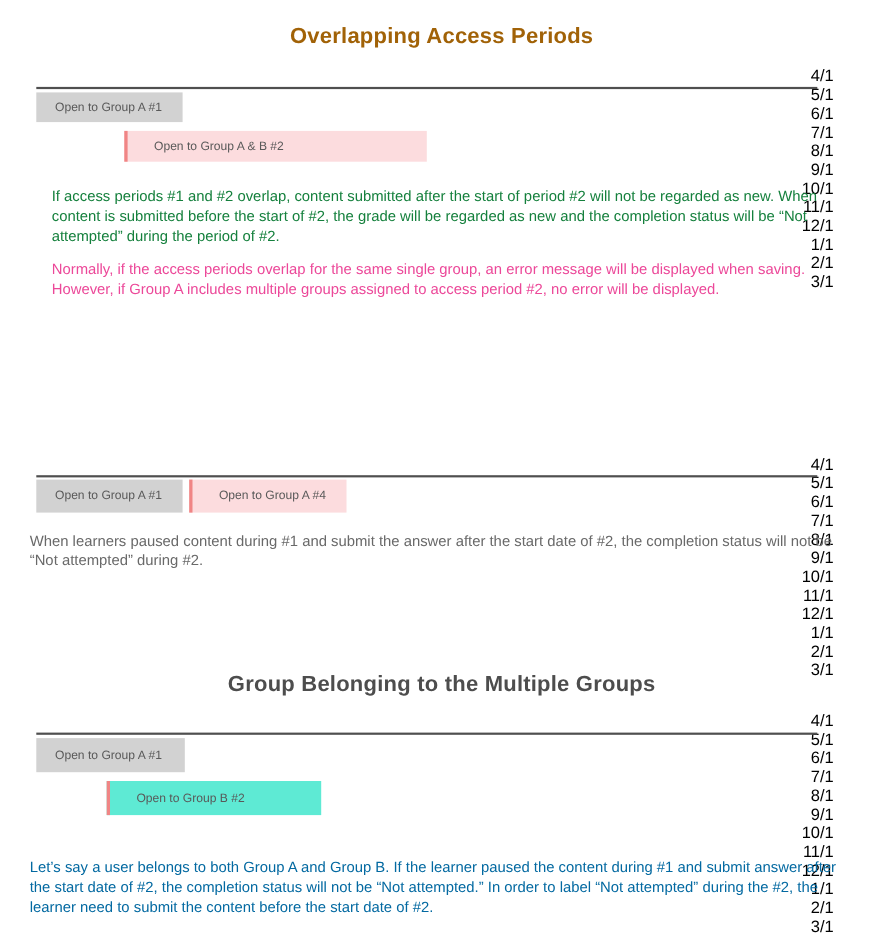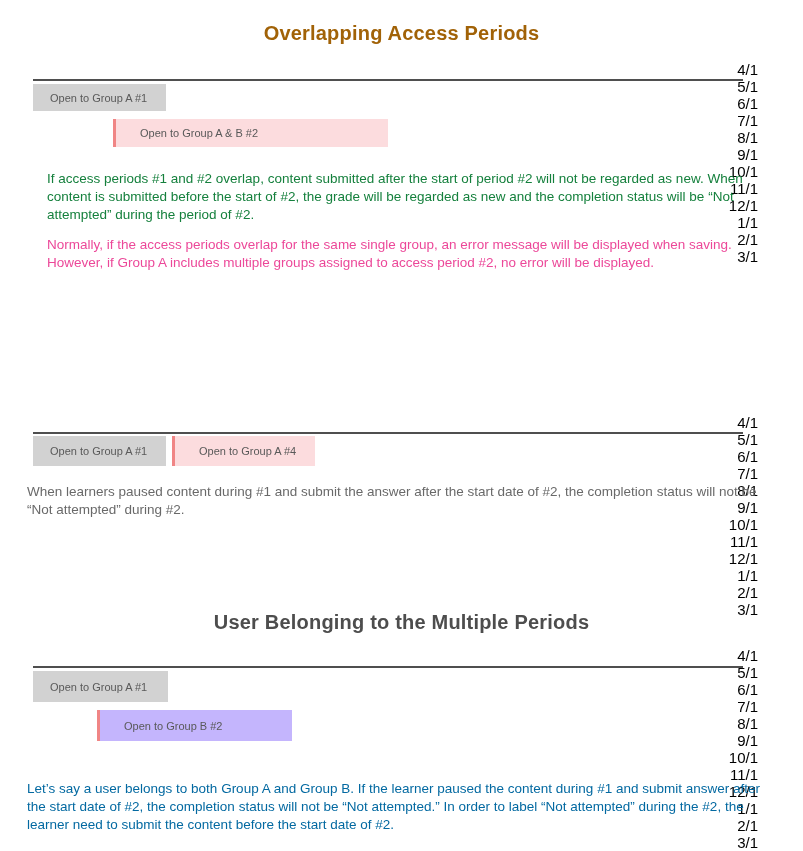--- a/index.html
+++ b/index.html
@@ -102,36 +102,36 @@
     <span>2/1</span>
     <span>3/1</span>
   </div>
   <div class="axisline a2" style="background-color: rgb(79, 79, 79);"></div>
 
   <div class="bar gray b2a" style="background-color: rgb(210, 210, 210);">Open to Group A #1</div>
   <div class="bar pink b2b" style="background-color: rgb(252, 220, 222); border-left-color: rgb(240, 133, 133);">Open to Group A #4</div>
 
   <p class="body p2" style="color: rgb(105, 105, 105);">When learners paused content during #1 and submit the answer after the start date of #2, the completion status will not be “Not attempted” during #2.</p>
 
-  <h2 class="title t3" style="color: rgb(77, 77, 77);">User Belonging to the Multiple Periods</h2>
+  <h2 class="title t3" style="color: rgb(77, 77, 77);">Group Belonging to the Multiple Groups</h2>
 
   <div class="months m3">
     <span>4/1</span>
     <span>5/1</span>
     <span>6/1</span>
     <span>7/1</span>
     <span>8/1</span>
     <span>9/1</span>
     <span>10/1</span>
     <span>11/1</span>
     <span>12/1</span>
     <span>1/1</span>
     <span>2/1</span>
     <span>3/1</span>
   </div>
   <div class="axisline a3" style="background-color: rgb(79, 79, 79);"></div>
 
   <div class="bar gray b3a" style="background-color: rgb(210, 210, 210);">Open to Group A #1</div>
-  <div class="bar pink b3b" style="background-color: #c4b5fd; border-left-color: rgb(240, 133, 133);">Open to Group B #2</div>
+  <div class="bar pink b3b" style="background-color: #5eead4; border-left-color: rgb(240, 133, 133);">Open to Group B #2</div>
 
   <p class="body p3" style="color: #0369a1;">Let’s say a user belongs to both Group A and Group B. If the learner paused the content during #1 and submit answer after the start date of #2, the completion status will not be “Not attempted.” In order to label “Not attempted” during the #2, the learner need to submit the content before the start date of #2.</p>
 
 </div>
 
 </body></html>

